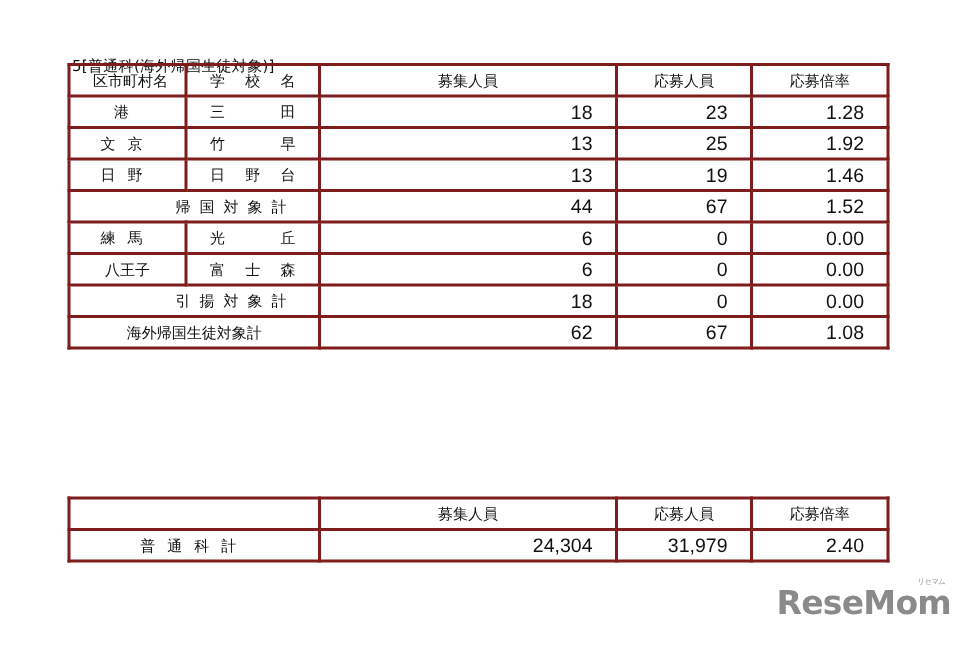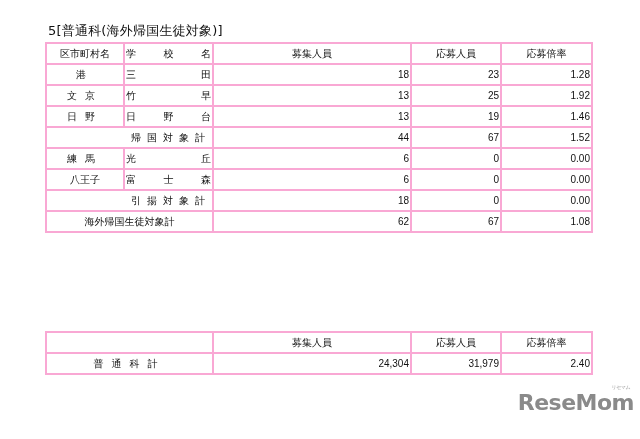--- a/index.html
+++ b/index.html
@@ -2,35 +2,35 @@
 <html><head>
 <meta charset="utf-8">
 <style>
   html, body { margin: 0; padding: 0; background: #ffffff; }
   body {
     width: 640px; height: 439px; position: relative; overflow: hidden;
     font-family: "DejaVu Sans", "Liberation Sans", sans-serif;
     color: #111;
   }
   .section-title {
-    position: absolute; left: 48px; top: 22px;
-    font-size: 13px; letter-spacing: 0.2px;
+    position: absolute; left: 48px; top: 37px;
+    font-size: 10px; letter-spacing: 0.2px;
   }
   table.grid {
     position: absolute; border-collapse: collapse;
     font-size: 10px; table-layout: fixed;
   }
   table.grid td {
-    border: 2px solid #f9a8d4; padding: 0 1px; height: 19px;
+    border: 2px solid #7f1d1d; padding: 0 15px; height: 19px;
     white-space: nowrap; overflow: hidden;
   }
   #t1 { left: 45px; top: 42px; width: 546px; }
   #t2 { left: 45px; top: 331px; width: 546px; }
   .hdr td { height: 41px; text-align: center; }
-  .num { text-align: right; font-family: "Liberation Sans", sans-serif; font-size: 10px; }
+  .num { text-align: right; font-family: "Liberation Sans", sans-serif; font-size: 13px; }
   .center { text-align: center; }
   .spread { display: flex; justify-content: space-between; align-items: center; }
   .spread span { display: inline-block; }
   .ward { letter-spacing: 8px; padding-left: 8px; }
   .subtotal { text-align: right; letter-spacing: 6px; padding-right: 0; font-family: Liberation Mono, monospace; }
   .logo {
     position: absolute; right: 6px; bottom: 24px;
     font-family: "DejaVu Sans", sans-serif; font-weight: bold;
     font-size: 22px; color: #8a8a8a; letter-spacing: -0.5px;
   }

